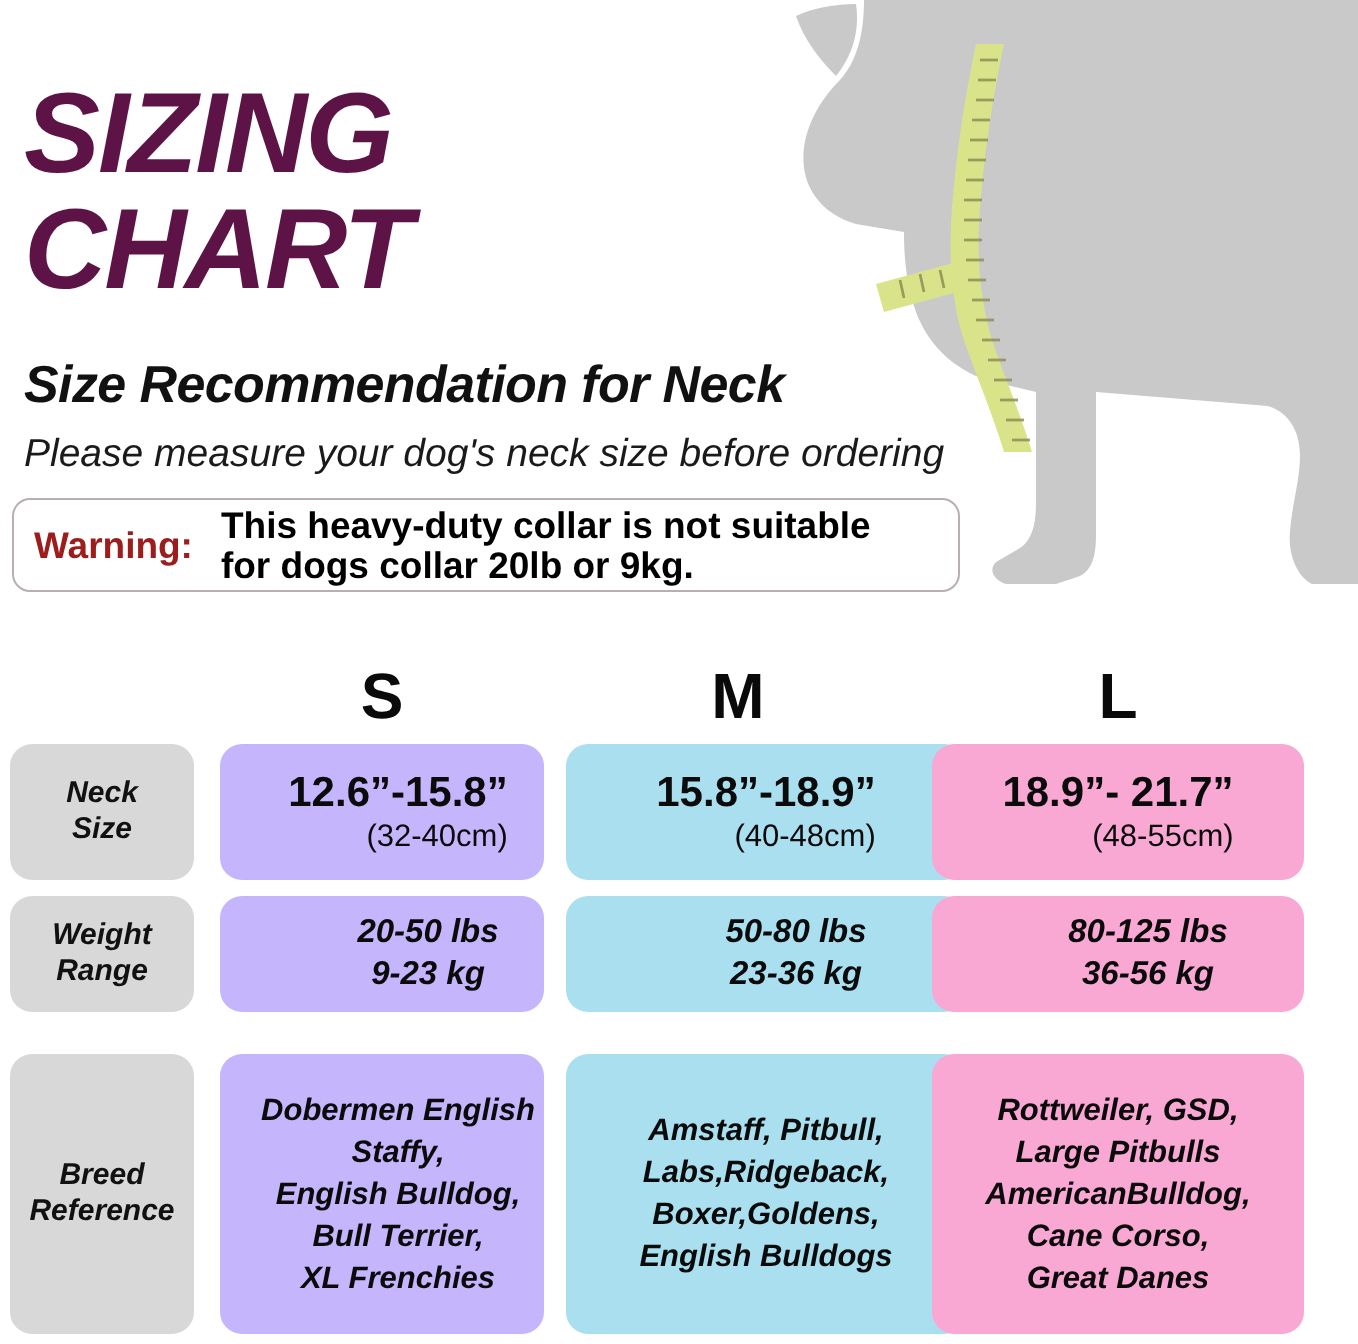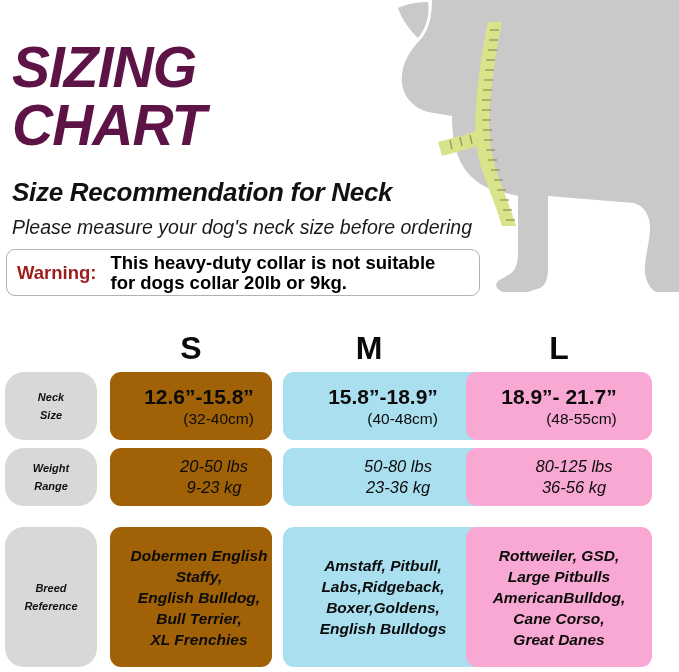--- a/index.html
+++ b/index.html
@@ -115,26 +115,25 @@
     display: flex;
     align-items: center;
     justify-content: center;
     text-align: center;
     padding: 2px 4px;
   }
   .cell-label {
     background: #d8d8d8;
     font-weight: bold;
     font-style: italic;
-    font-size: 11px;
+    font-size: 15px;
     line-height: 18px;
     color: #111;
-    border-radius: 19px;
-  }
-  .cell-s { background: #a16207; padding-left: 20px; }
+  }
+  .cell-s { background: #c4b5fd; padding-left: 20px; }
   .cell-m { background: #aadff0; }
   .cell-l { background: #f9a8d4; }
 
   
   .col-label { left: 5px;   width: 92px; }
   .col-s     { left: 110px; width: 162px; }
   .col-m     { left: 283px; width: 200px; }
   .col-l     { left: 466px; width: 186px; }
 
   
@@ -150,21 +149,21 @@
   }
   .neck-sub {
     font-weight: normal;
     font-size: 15.5px;
     line-height: 19px;
     color: #0b0b0b;
     display: block;
     text-align: right;
   }
   .weight-text {
-    font-weight: normal;
+    font-weight: bold;
     font-style: italic;
     font-size: 16.5px;
     line-height: 21px;
     color: #0b0b0b;
     margin-left: 30px;
   }
   .breed-text {
     font-weight: bold;
     font-style: italic;
     font-size: 15.5px;

